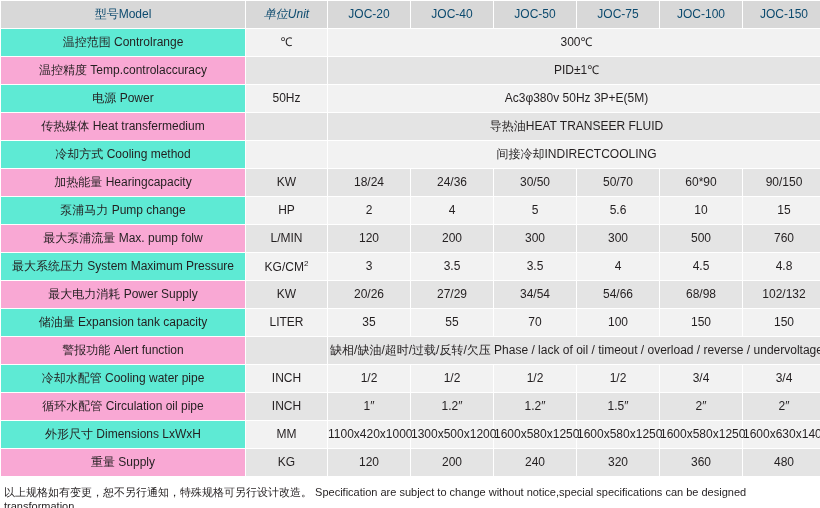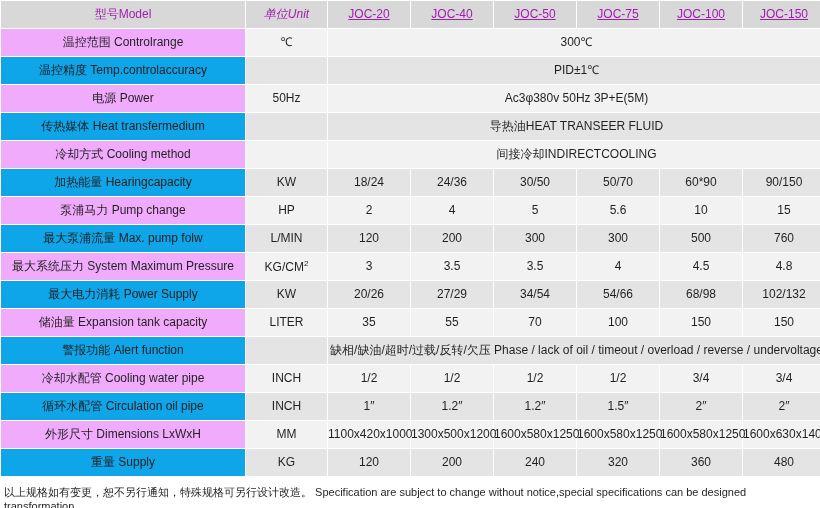--- a/index.html
+++ b/index.html
@@ -28,50 +28,49 @@
     text-align: center;
     vertical-align: middle;
     font-weight: normal;
     font-size: 12px;
     line-height: 1.15;
   }
   thead th {
     background: #d8d8d8;
     font-weight: bold;
     font-size: 13px;
-    color: #a21caf;
+    color: #0c4a6e;
     height: 31px;
   }
   thead th.model-head {
     width: 244px;
   }
   thead th.unit-head {
     width: 81px;
     font-style: italic;
   }
   thead th.col-head {
     width: 82px;
-    text-decoration: underline;
   }
   td.label {
     text-align: left;
     padding-left: 12px;
     font-size: 12.5px;
   }
   tr.odd td {
     background: #f2f2f2;
   }
   tr.even td {
     background: #e4e4e4;
   }
   tr.odd td.label {
-    background: #f0abfc;
+    background: #5eead4;
   }
   tr.even td.label {
-    background: #0ea5e9;
+    background: #f9a8d4;
   }
   td.span-cell {
     font-size: 12.5px;
   }
   td.alert-cell {
     font-size: 10px;
   }
   td.dim-cell {
     font-size: 11px;
   }

